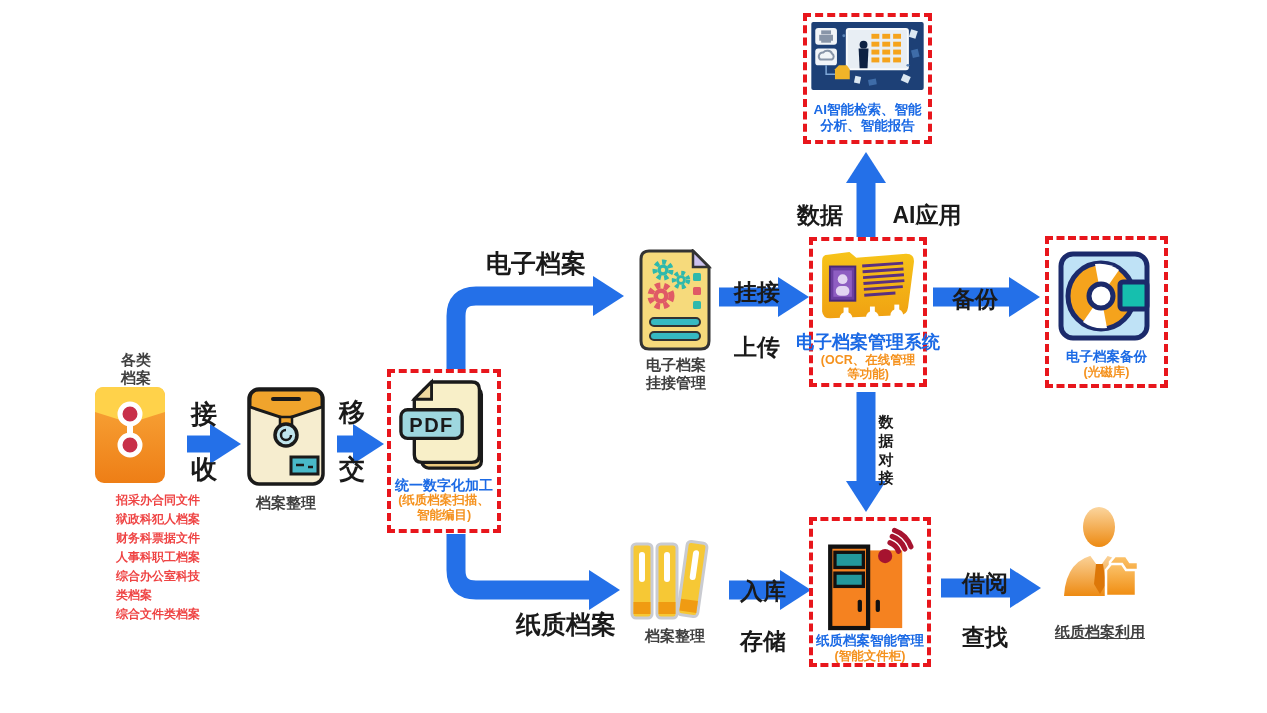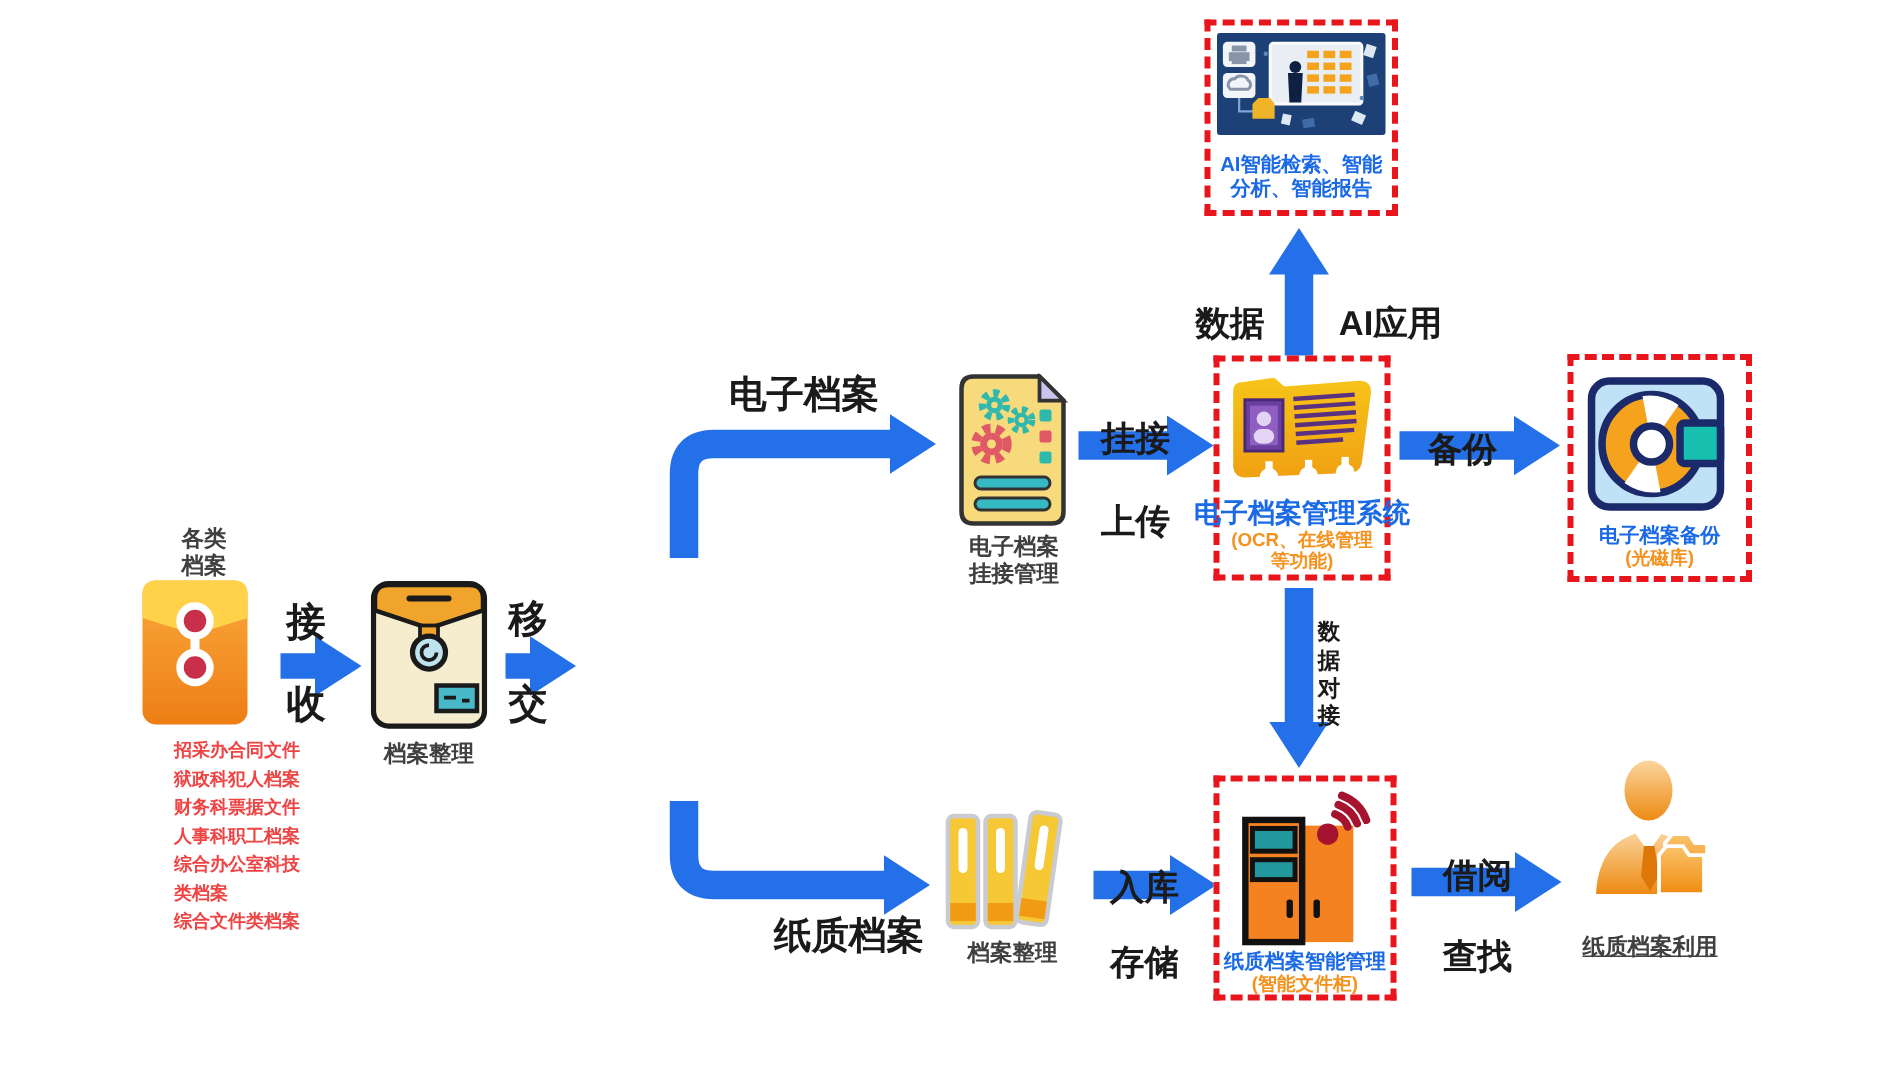--- a/index.html
+++ b/index.html
@@ -82,20 +82,32 @@
     <path d="M39,43 a5,5 0 1 0 5,5" fill="none" stroke="#1A1A1A" stroke-width="2.5"></path>
     <rect x="44" y="70" width="27" height="17" fill="#49B9C9" stroke="#1A1A1A" stroke-width="3"></rect>
     <line x1="49" y1="78" x2="57" y2="78" stroke="#1A1A1A" stroke-width="2.5"></line>
     <line x1="61" y1="80" x2="66" y2="80" stroke="#1A1A1A" stroke-width="2.5"></line>
   </svg>
   <div class="abs node-label" style="left:247px;top:494px;width:78px;">档案整理</div>
 
   <div class="abs blk fs26" style="left:332px;top:398px;width:40px;">移</div>
   <div class="abs blk fs26" style="left:332px;top:455px;width:40px;">交</div>
 
+  <div class="node-box" style="left:387px;top:369px;width:114px;height:164px;">
+    <svg style="margin-top:4px;" width="90" height="98" viewBox="0 0 94 100">
+      <rect x="24" y="10" width="62" height="84" rx="7" fill="#E9C87E" stroke="#1A1A1A" stroke-width="3.5"></rect>
+      <path d="M34,4 H76 Q84,4 84,12 V80 Q84,88 76,88 H24 Q16,88 16,80 V22 Z" fill="#F8EFC8" stroke="#1A1A1A" stroke-width="3.5"></path>
+      <path d="M34,4 V22 H16 Z" fill="#EFD9A0" stroke="#1A1A1A" stroke-width="3"></path>
+      <rect x="2" y="33" width="64" height="30" rx="7" fill="#9ED7DF" stroke="#1A1A1A" stroke-width="3.5"></rect>
+      <text x="34" y="56" text-anchor="middle" font-size="21" font-weight="bold" fill="#1A1A1A" letter-spacing="1.5">PDF</text>
+    </svg>
+    <div class="t-blue" style="font-size:14px;margin-top:2px;">统一数字化加工</div>
+    <div class="t-orange">(纸质档案扫描、</div>
+    <div class="t-orange">智能编目)</div>
+  </div>
 
   <div class="abs blk fs25" style="left:478px;top:250px;width:116px;">电子档案</div>
   <div class="abs blk fs25" style="left:480px;top:611px;width:116px;margin-left:28px;">纸质档案</div>
 
   <svg class="abs" style="left:637px;top:249px;" width="76" height="104" viewBox="0 0 76 104">
     <path d="M12,2 H56 L72,18 V92 Q72,100 64,100 H12 Q4,100 4,92 V10 Q4,2 12,2 Z" fill="#F6DA7C" stroke="#333333" stroke-width="3"></path>
     <path d="M56,2 V18 H72 Z" fill="#CCC2EE" stroke="#333333" stroke-width="2.5"></path>
     <g>
       <circle cx="26" cy="21" r="8" fill="none" stroke="#2FB9AC" stroke-width="5" stroke-dasharray="4 3.3"></circle>
       <circle cx="26" cy="21" r="5.5" fill="#2FB9AC"></circle>

